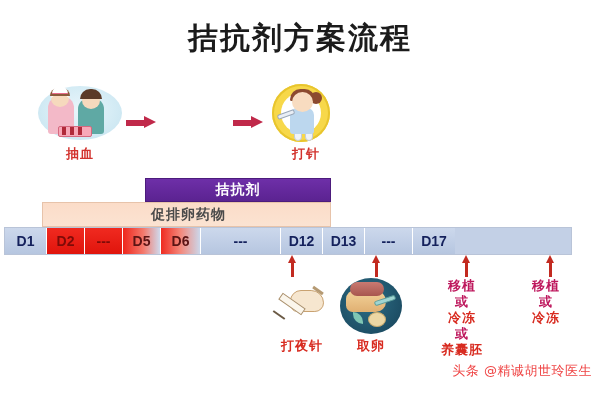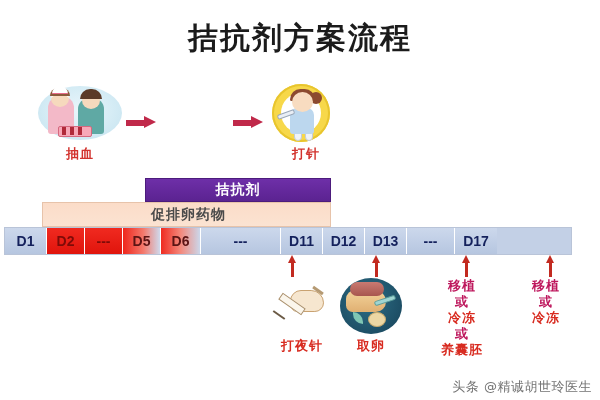--- a/index.html
+++ b/index.html
@@ -412,23 +412,23 @@
   }
   .ov-leaf {
     position: absolute; left: 13px; top: 34px;
     width: 10px; height: 12px; border-radius: 0 10px 0 10px;
     background: #7fc6b4;
   }
 
   
   .watermark {
     position: absolute;
-    right: 8px; bottom: 4px;
+    right: 8px; bottom: 20px;
     font-size: 13px;
-    color: #737373;
+    color: #ef4444;
     font-family: "DejaVu Sans", "Liberation Sans", sans-serif;
     letter-spacing: 0.5px;
   }
 </style>
 </head>
 <body>
 
 <div id="stage">
 
   <div class="title">拮抗剂方案流程</div>
@@ -491,21 +491,20 @@
       <span>促排卵药物</span>
     </div>
 
     <div class="timeline">
       <div class="cell c-blue" style="width:42px">D1</div>
       <div class="cell c-red" style="width:38px">D2</div>
       <div class="cell c-red" style="width:38px">---</div>
       <div class="cell c-red-fade-r" style="width:38px">D5</div>
       <div class="cell c-red-fade-l" style="width:40px; background:linear-gradient(90deg,#ef2b21 0%, #f4887b 50%, #cbd7ea 100%)">D6</div>
       <div class="cell c-blue" style="width:80px">---</div>
-      <div class="cell c-blue" style="width:42px">D11</div>
       <div class="cell c-blue" style="width:42px">D12</div>
       <div class="cell c-blue" style="width:42px">D13</div>
       <div class="cell c-blue" style="width:48px">---</div>
       <div class="cell c-blue" style="width:42px">D17</div>
     </div>
 
     <div class="up-arrow" style="left:288px">
       <div class="ua-head"></div>
         <div class="ua-shaft"></div>
     </div>

